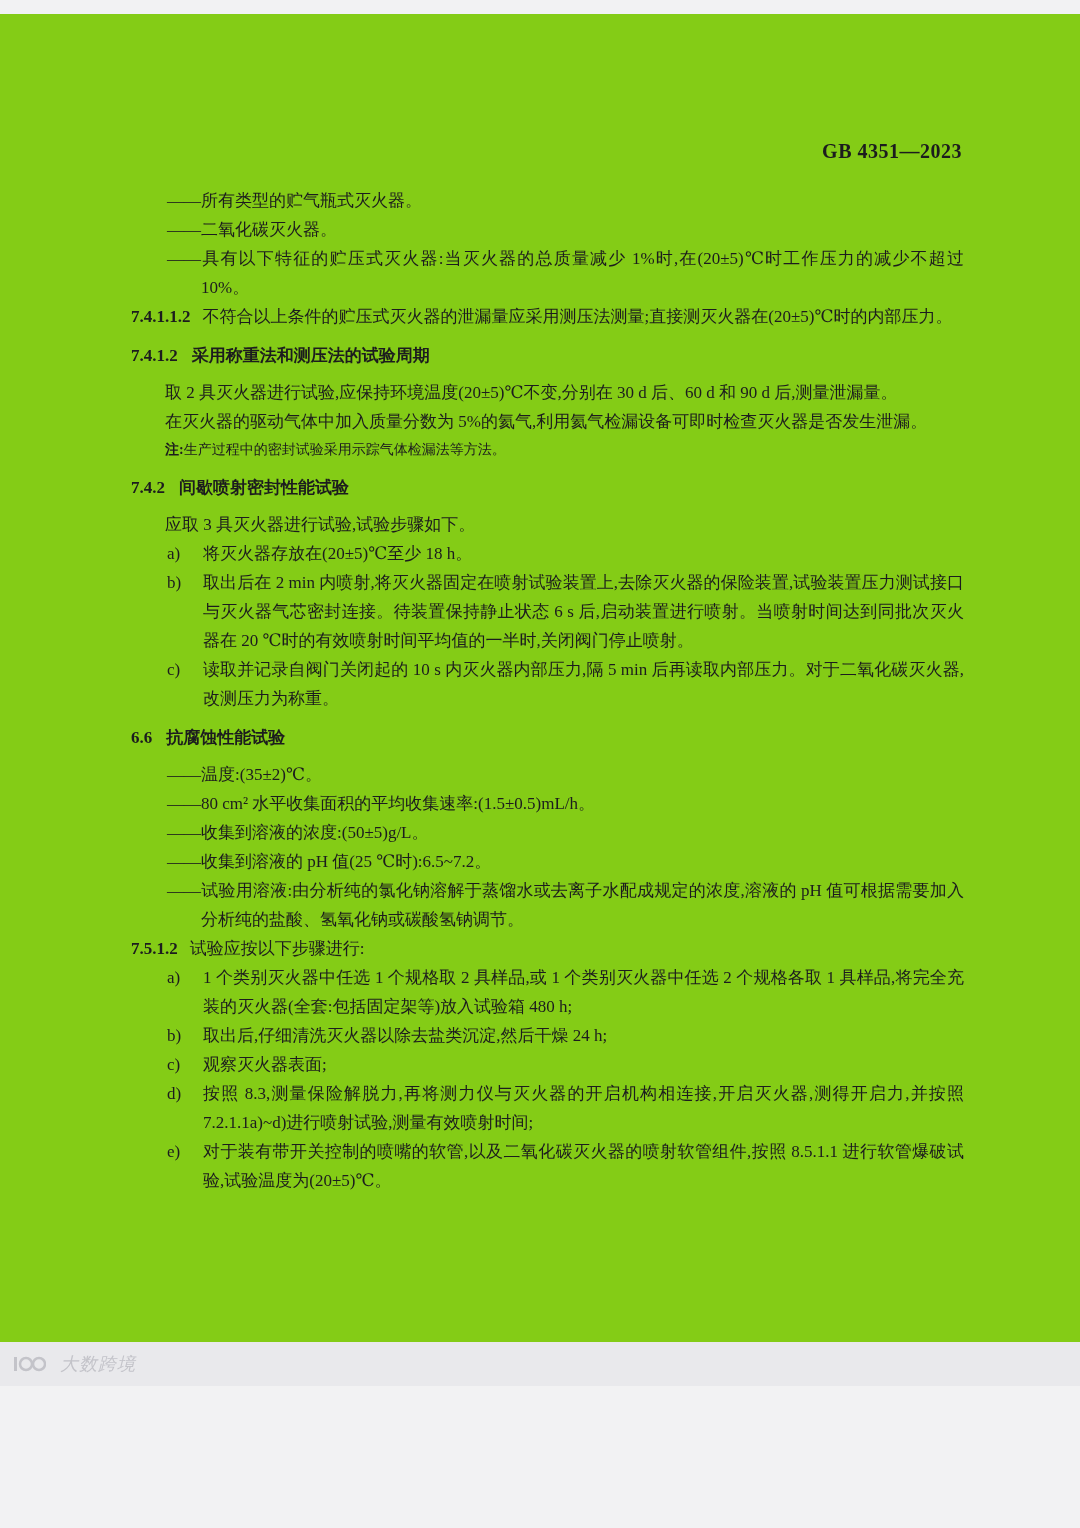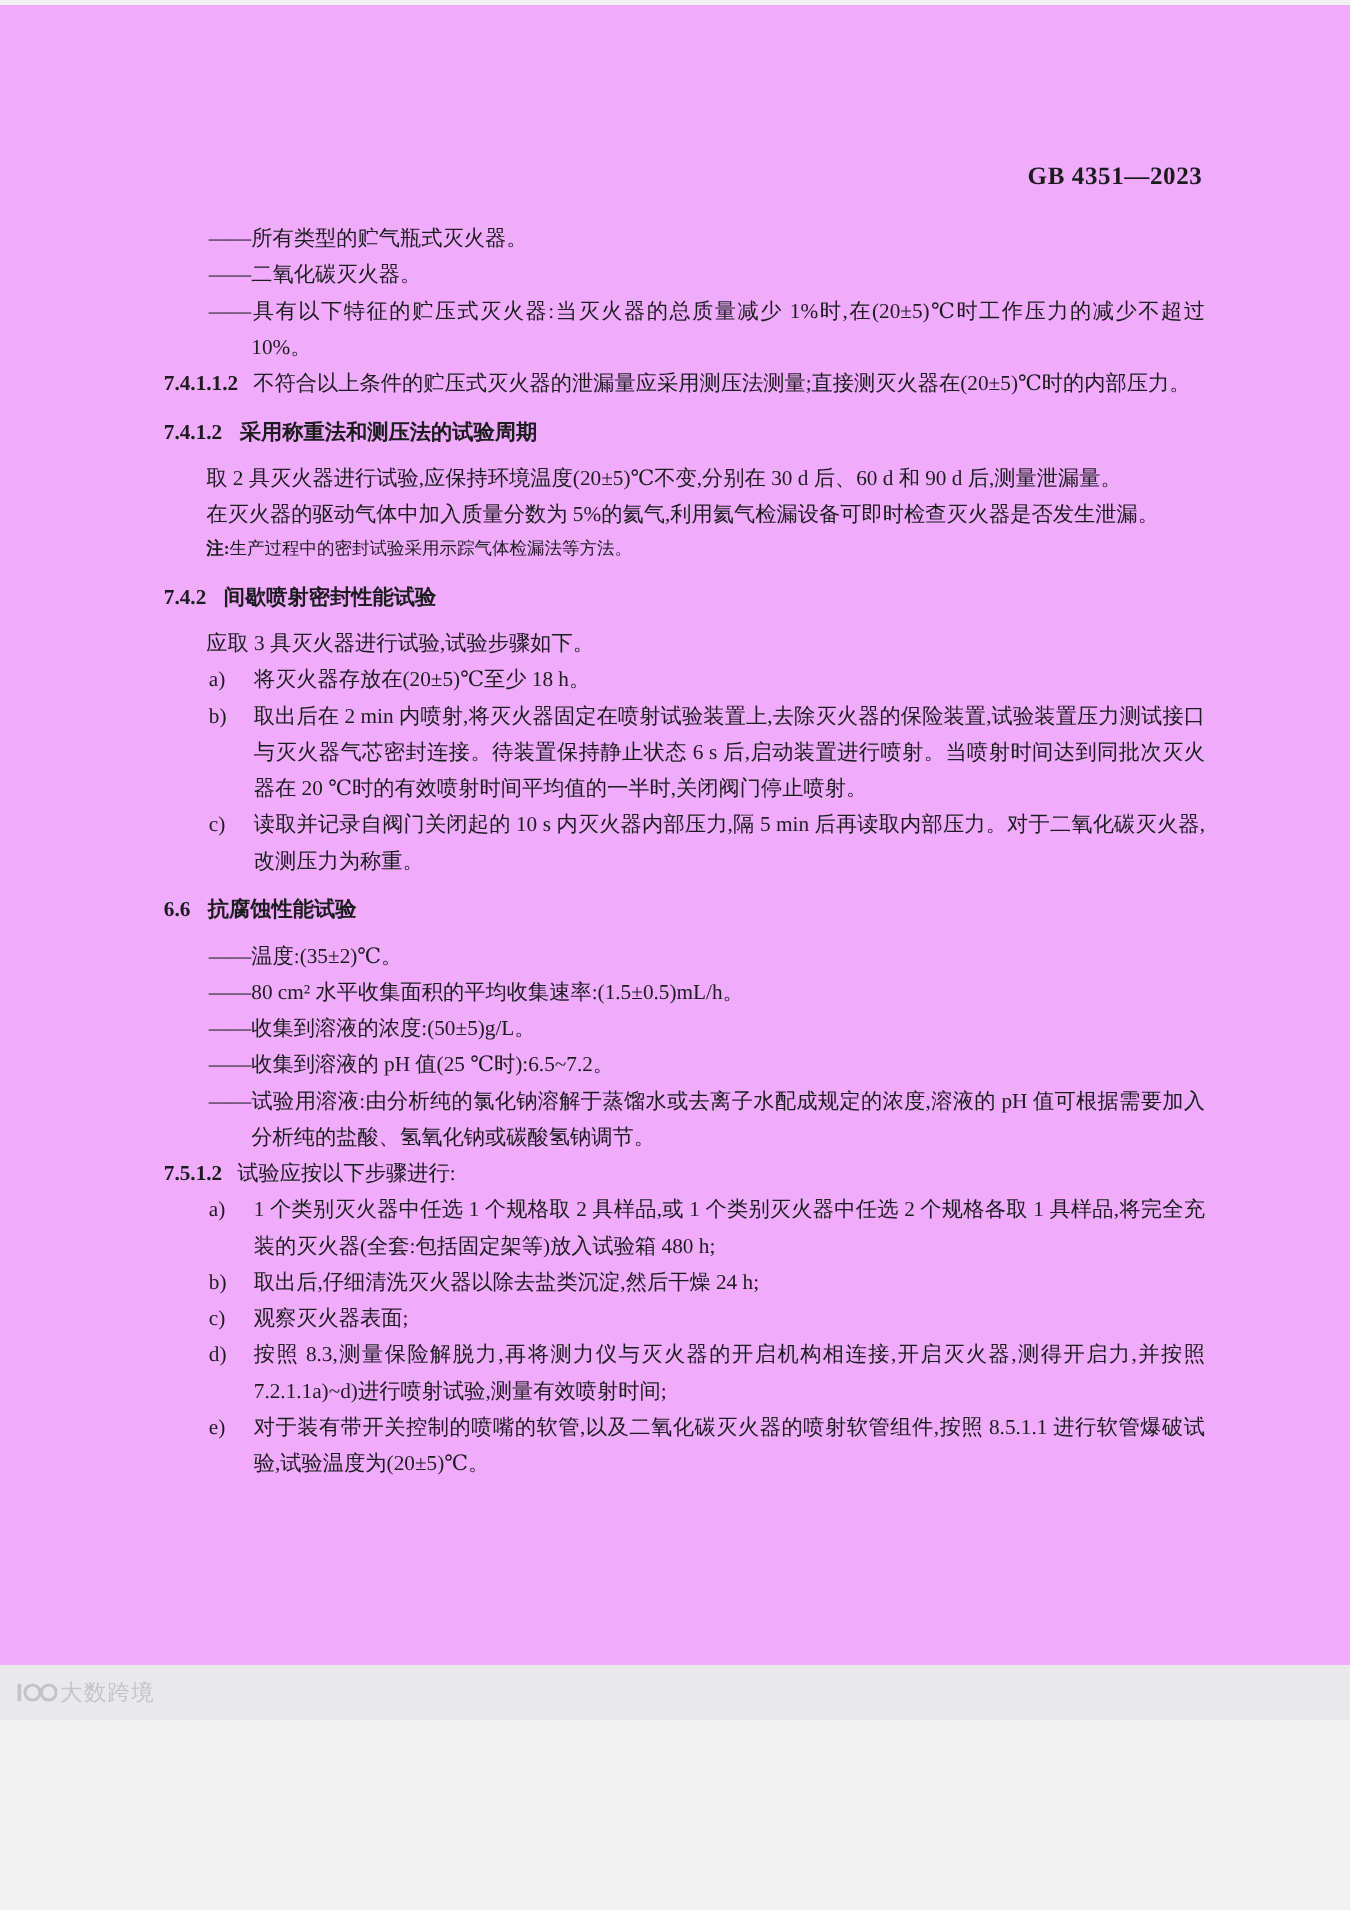--- a/index.html
+++ b/index.html
@@ -1,20 +1,20 @@
 <!DOCTYPE html>
 <html><head>
 <meta charset="utf-8">
 <style>
   * { margin:0; padding:0; box-sizing:border-box; }
   html,body { background:#f2f2f3; }
   body { font-family:"Liberation Serif","DejaVu Serif",serif; }
   .page {
-    position:relative; width:1080px; height:1372px; margin:4px auto;
-    background:#f0abfc; color:#1c1c1e; overflow:hidden;
+    position:relative; width:1080px; height:1372px; margin:14px auto;
+    background:#84cc16; color:#1c1c1e; overflow:hidden;
   }
   .doc-header {
     position:absolute; top:126px; right:118px;
     font-weight:bold; font-size:20px; letter-spacing:0.5px;
   }
   .content {
     position:absolute; top:172px; left:131px; width:833px;
     font-size:17px; line-height:29px; text-align:justify;
   }
   .dash { padding-left:70px; text-indent:-34px; }
@@ -29,23 +29,23 @@
   .li .txt { flex:1; }
   .page-number {
     position:absolute; top:1400px; right:146px;
     font-size:16px; color:#4a4a4c;
   }
   .footer-band {
     position:absolute; left:0; right:0; bottom:0; height:44px;
     background:#e9e9ec; display:flex; align-items:center;
   }
   .watermark {
-    display:flex; align-items:center; gap:2px; margin-left:12px;
+    display:flex; align-items:center; gap:14px; margin-left:12px;
     color:#c3c3c9; font-family:"Liberation Sans","DejaVu Sans",sans-serif;
-    font-size:18px; letter-spacing:1px;
+    font-size:18px; letter-spacing:1px;font-style:italic;
   }
   .wm-logo { display:inline-flex; align-items:center; }
   .wm-logo svg { display:block; }
 </style>
 </head>
 <body>
 
 <div class="page">
 
   <div class="doc-header">GB 4351—2023</div>

